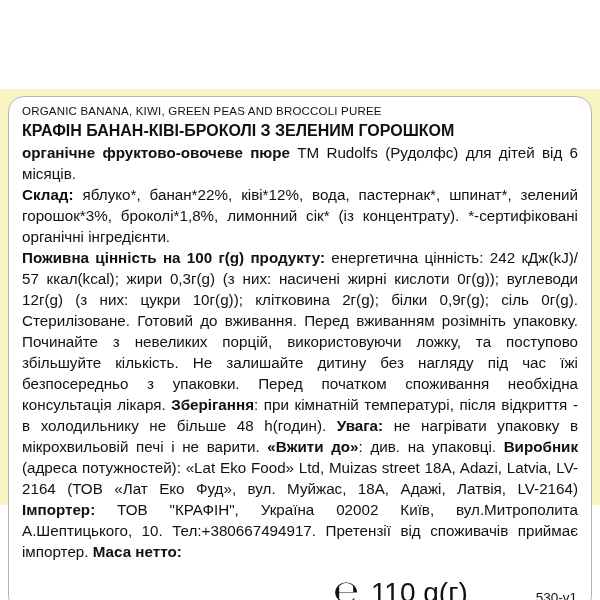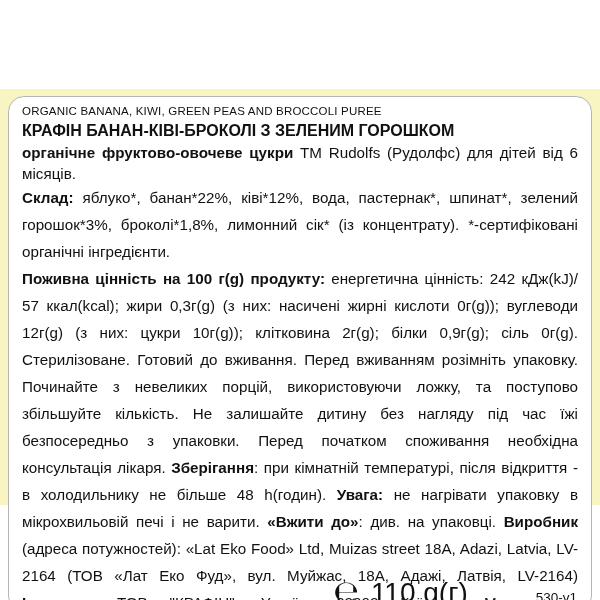--- a/index.html
+++ b/index.html
@@ -40,21 +40,21 @@
     line-height: 22px;
     white-space: nowrap;
   }
   .subtitle {
     font-size: 15.2px;
     line-height: 21px;
     text-align: justify;
   }
   .bodytext {
     font-size: 15.2px;
-    line-height: 27px;
+    line-height: 21px;
     text-align: justify;
   }
   .bottom-row {
     position: absolute;
     left: 14px; right: 14px; bottom: 2px;
     display: flex;
     align-items: baseline;
   }
   .emark {
     margin-left: 56%;
@@ -72,21 +72,21 @@
   }
 </style>
 </head>
 <body>
 
 <div class="band" style="background-color: rgb(248, 245, 195);"></div>
 
 <div class="card">
   <p class="english">ORGANIC BANANA, KIWI, GREEN PEAS AND BROCCOLI PUREE</p>
   <p class="title">КРАФІН БАНАН-КІВІ-БРОКОЛІ З ЗЕЛЕНИМ ГОРОШКОМ</p>
-  <p class="subtitle"><b>органічне фруктово-овочеве цукри</b><span> ТМ Rudolfs (Рудолфс) для дітей від 6 місяців.</span></p>
+  <p class="subtitle"><b>органічне фруктово-овочеве пюре</b><span> ТМ Rudolfs (Рудолфс) для дітей від 6 місяців.</span></p>
   <p class="bodytext"><b>Склад:</b><span> яблуко*, банан*22%, ківі*12%, вода, пастернак*, шпинат*, зелений горошок*3%, броколі*1,8%, лимонний сік* (із концентрату). *-сертифіковані органічні інгредієнти.</span></p>
   <p class="bodytext"><b>Поживна цінність на 100 г(g) продукту:</b><span> енергетична цінність: 242 кДж(kJ)/ 57 ккал(kcal); жири 0,3г(g) (з них: насичені жирні кислоти 0г(g)); вуглеводи 12г(g) (з них: цукри 10г(g)); клітковина 2г(g); білки 0,9г(g); сіль 0г(g). Стерилізоване. Готовий до вживання. Перед вживанням розімніть упаковку. Починайте з невеликих порцій, використовуючи ложку, та поступово збільшуйте кількість. Не залишайте дитину без нагляду під час їжі безпосередньо з упаковки. Перед початком споживання необхідна консультація лікаря. </span><b>Зберігання</b><span>: при кімнатній температурі, після відкриття - в холодильнику не більше 48 h(годин). </span><b>Увага:</b><span> не нагрівати упаковку в мікрохвильовій печі і не варити. </span><b>«Вжити до»</b><span>: див. на упаковці. </span><b>Виробник</b><span> (адреса потужностей): «Lat Eko Food» Ltd, Muizas street 18A, Adazi, Latvia, LV-2164 (ТОВ «Лат Еко Фуд», вул. Муйжас, 18А, Адажі, Латвія, LV-2164) </span><b>Імпортер:</b><span> ТОВ "КРАФІН", Україна 02002 Київ, вул.Митрополита А.Шептицького, 10. Тел:+380667494917. Претензії від споживачів приймає імпортер. </span><b>Маса нетто:</b></p>
 
   <div class="bottom-row">
     <span class="emark">℮</span>
     <span class="weight">110 g(г)</span>
     <span class="code">530-v1</span>
   </div>
 </div>
 

